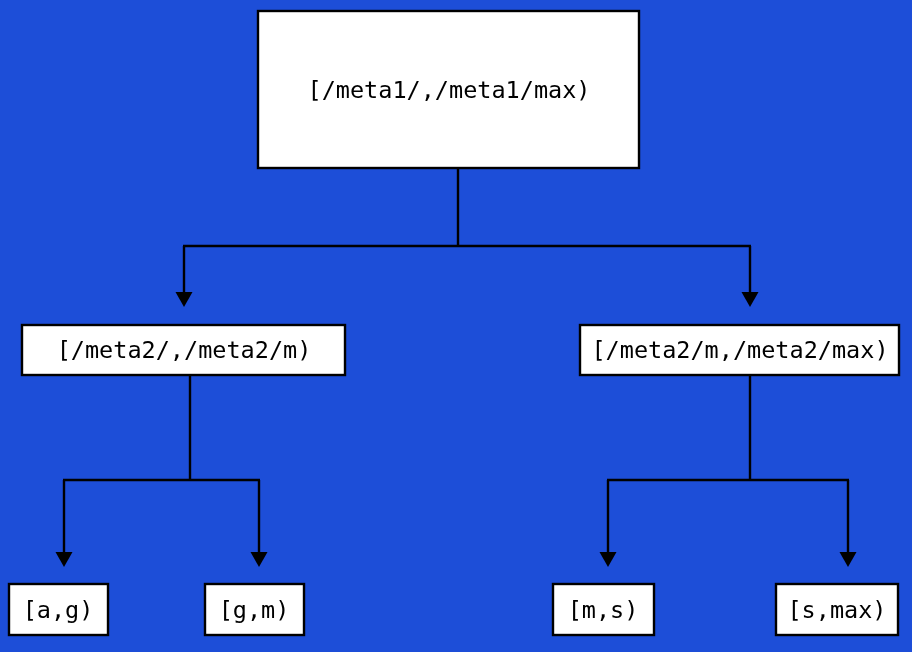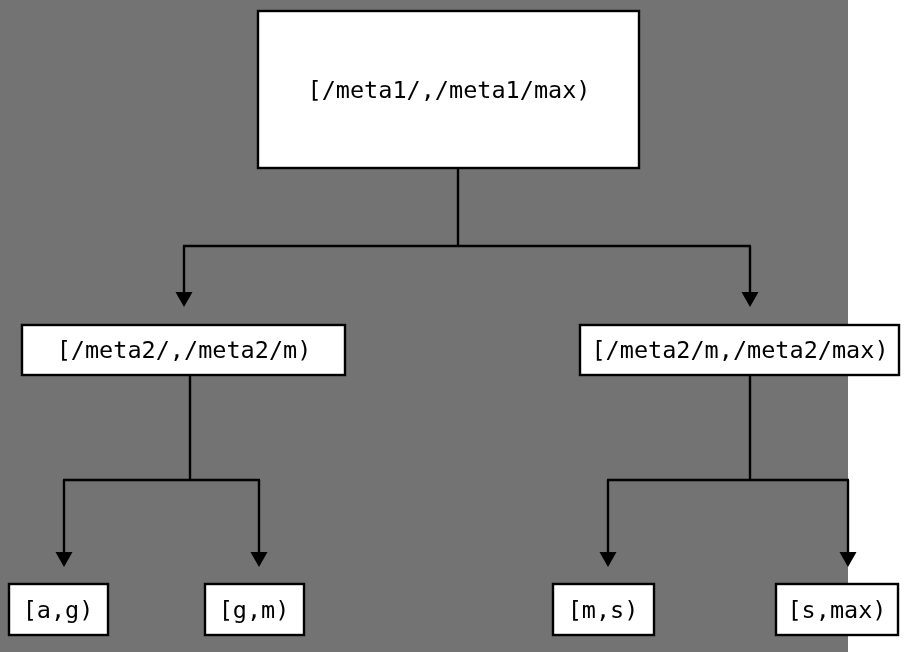--- a/index.html
+++ b/index.html
@@ -9,23 +9,23 @@
     background: #ffffff;
   }
   body {
     width: 912px;
     height: 652px;
     font-family: "DejaVu Sans Mono", monospace;
     overflow: hidden;
   }
   #diagram-root {
     position: relative;
-    width: 848px;
+    width: 912px;
     height: 652px;
-    background: #737373;
+    background: #1d4ed8;
   }
   svg#tree-svg {
     display: block;
     width: 912px;
     height: 652px;
   }
   .node-box {
     fill: #ffffff;
     stroke: #000000;
     stroke-width: 2.4;

